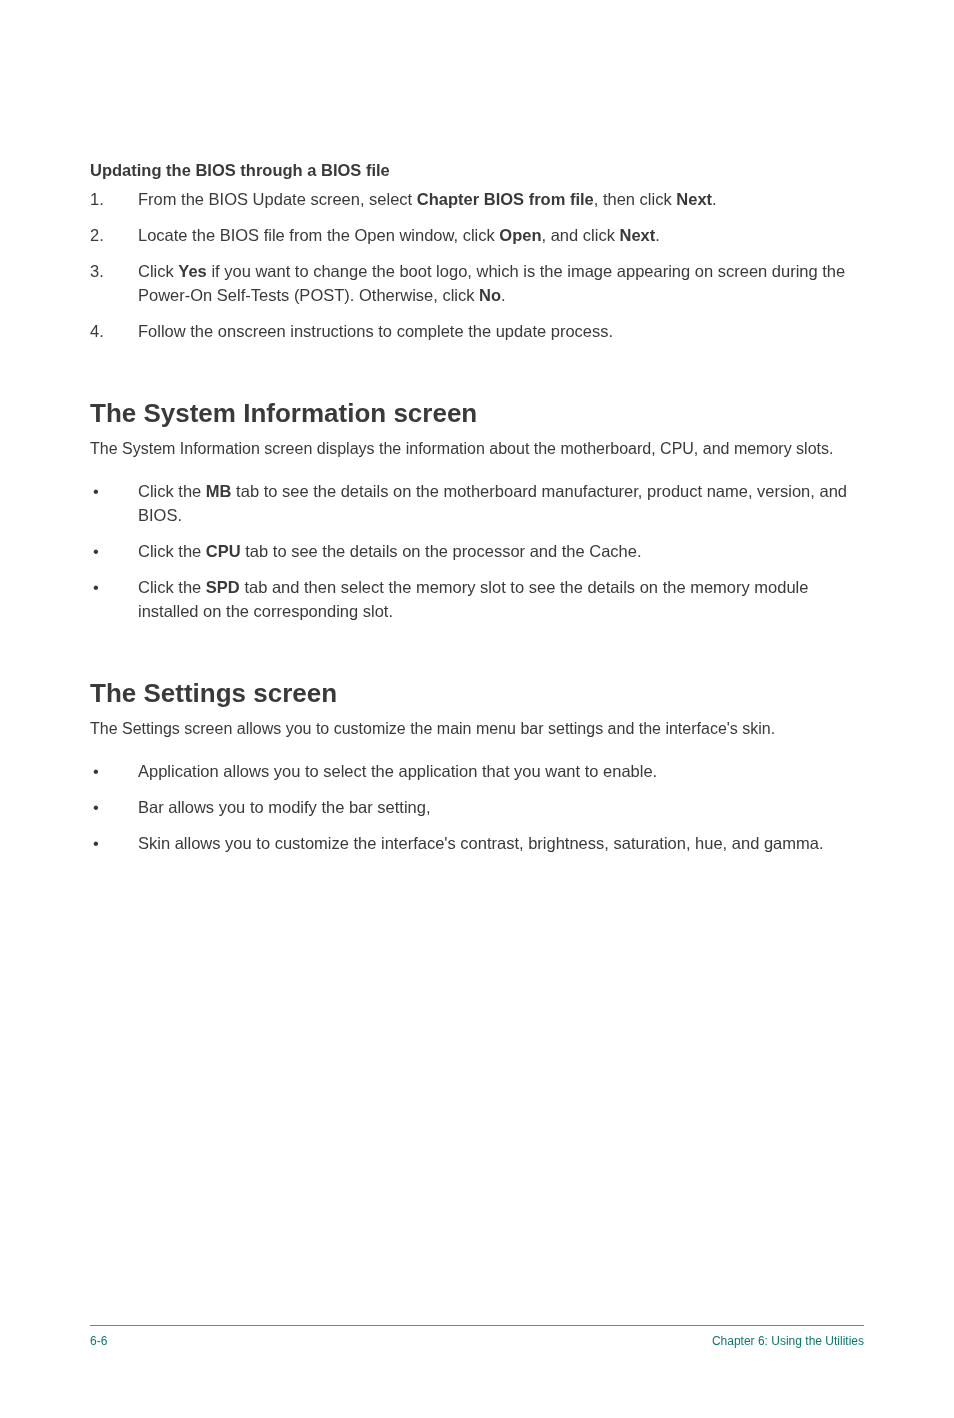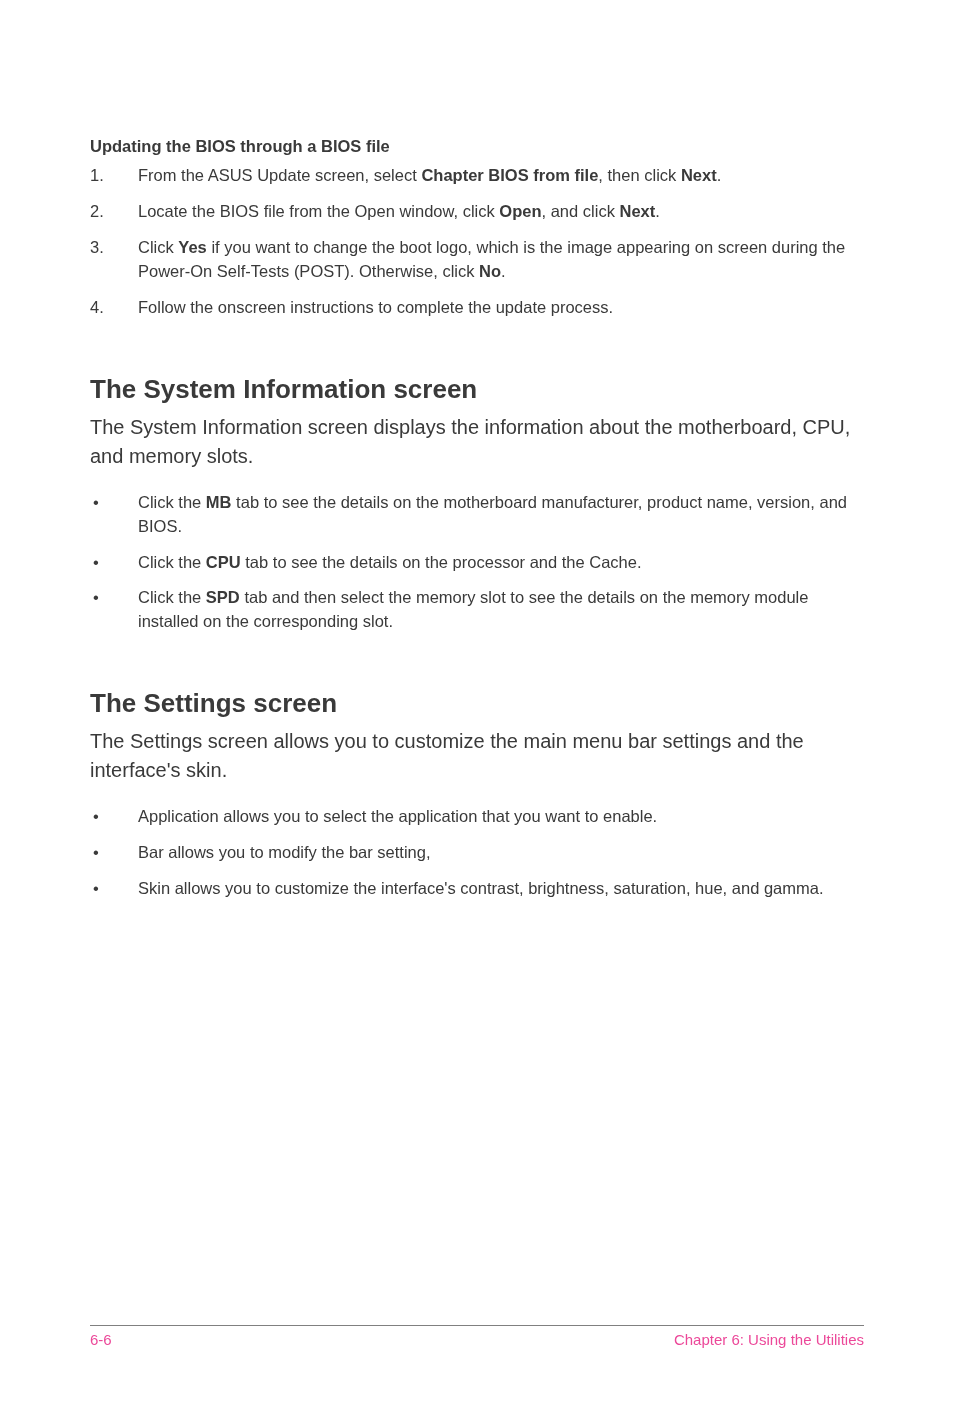--- a/index.html
+++ b/index.html
@@ -8,20 +8,21 @@
     width: 954px;
     height: 1418px;
     background: #ffffff;
     font-family: Arial, Helvetica, sans-serif;
     color: #3a3a3a;
     position: relative;
   }
   .page {
     padding: 135px 90px 0 90px;
     box-sizing: border-box;
+    margin-top: 24px;
   }
   .sub-heading-bold {
     font-size: 16.5px;
     font-weight: bold;
     margin-bottom: 6px;
     line-height: 1.4;
   }
   .ol-list {
     margin: 0;
     padding: 0;
@@ -43,21 +44,21 @@
   .ol-text {
     flex: 1;
   }
   .section-heading {
     font-size: 26px;
     font-weight: bold;
     margin-top: 54px;
     margin-bottom: 8px;
   }
   .para {
-    font-size: 20px;
+    font-size: 16px;
     line-height: 1.45;
     margin-bottom: 20px;
   }
   .ul-list {
     margin: 0;
     padding: 0;
     list-style: none;
   }
   .ul-item {
     display: flex;
@@ -87,35 +88,35 @@
     border-top: 1px solid #808080;
     margin: 0;
   }
   .footer {
     position: absolute;
     left: 90px;
     right: 90px;
     bottom: 70px;
     display: flex;
     justify-content: space-between;
-    font-size: 15px;
-    color: #ec4899;
+    font-size: 12px;
+    color: #0f766e;
   }
 </style>
 </head>
 <body>
 
 <div class="page">
 
   <div class="sub-heading-bold">Updating the BIOS through a BIOS file</div>
 
   <ol class="ol-list">
     <li class="ol-item first">
       <span class="ol-num">1.</span>
-      <span class="ol-text"><span>From the ASUS Update screen, select </span><b>Chapter BIOS from file</b><span>, then click </span><b>Next</b><span>.</span></span>
+      <span class="ol-text"><span>From the BIOS Update screen, select </span><b>Chapter BIOS from file</b><span>, then click </span><b>Next</b><span>.</span></span>
     </li>
     <li class="ol-item">
       <span class="ol-num">2.</span>
       <span class="ol-text"><span>Locate the BIOS file from the Open window, click </span><b>Open</b><span>, and click </span><b>Next</b><span>.</span></span>
     </li>
     <li class="ol-item">
       <span class="ol-num">3.</span>
       <span class="ol-text"><span>Click </span><b>Yes</b><span> if you want to change the boot logo, which is the image appearing on screen during the Power-On Self-Tests (POST). Otherwise, click </span><b>No</b><span>.</span></span>
     </li>
     <li class="ol-item">

